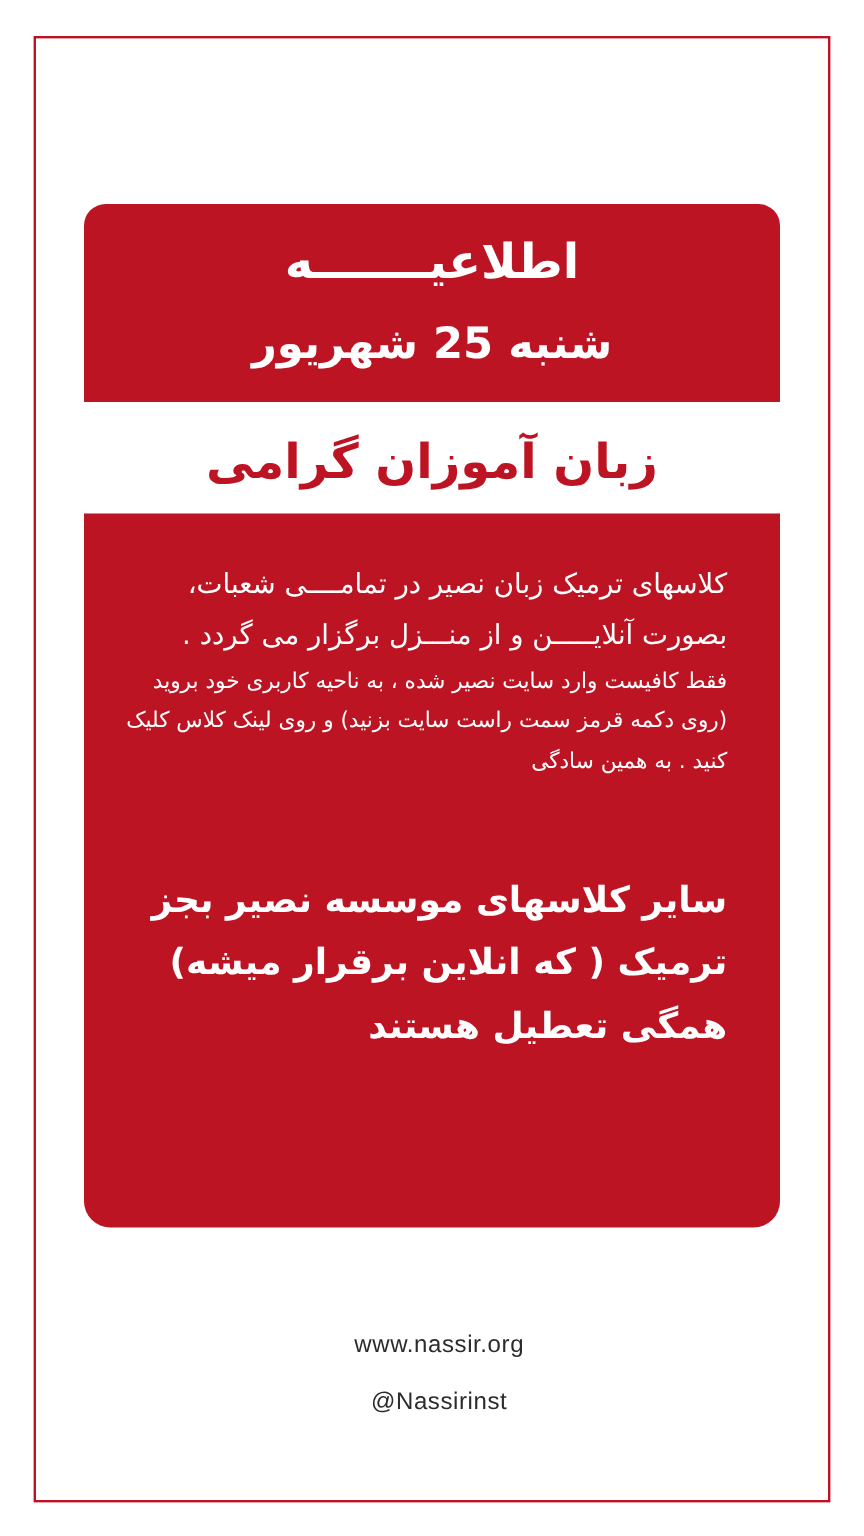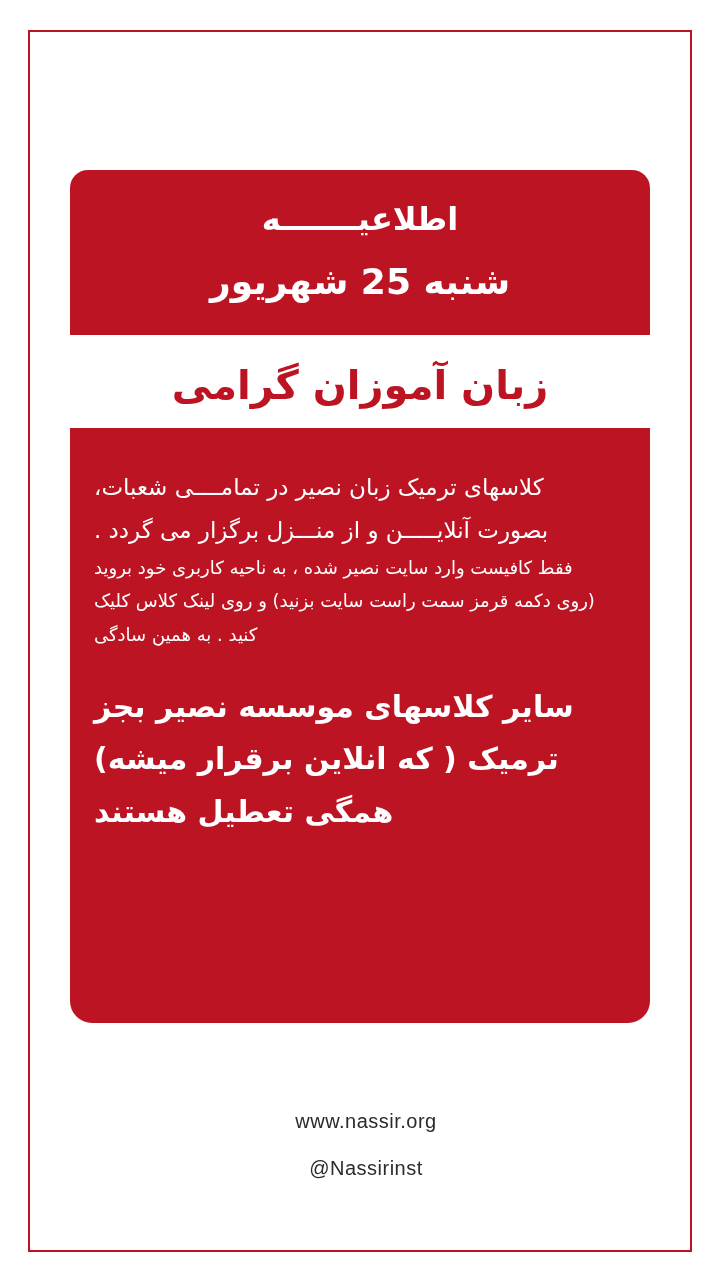--- a/index.html
+++ b/index.html
@@ -114,21 +114,21 @@
     background: #bd1424;
     border-radius: 18px 18px 0 0;
     display: flex;
     flex-direction: column;
     align-items: center;
     justify-content: center;
     color: #ffffff;
     text-align: center;
   }
   #headline-title {
-    font-size: 32px;
+    font-size: 40px;
     font-weight: bold;
     line-height: 1.25;
     letter-spacing: 2px;
   }
   #headline-date {
     font-size: 36px;
     font-weight: bold;
     line-height: 1.3;
     margin-top: 20px;
   }
@@ -151,37 +151,37 @@
   #body-block {
     position: absolute;
     left: 70px;
     top: 428px;
     width: 580px;
     height: 595px;
     background: #bd1424;
     border-radius: 0 0 22px 22px;
     color: #ffffff;
     padding: 38px 44px 30px 24px;
-    text-align: left;
+    text-align: right;
   }
   .body-para {
     font-size: 23px;
     line-height: 1.85;
     font-weight: normal;
   }
   .body-para2 {
     font-size: 18px;
     line-height: 1.85;
     font-weight: normal;
   }
   .body-emph {
     font-size: 30px;
     line-height: 1.75;
     font-weight: bold;
-    margin-top: 30px;
+    margin-top: 74px;
   }
 
   
   #footer {
     position: absolute;
     left: 6px;
     top: 1110px;
     width: 720px;
     text-align: center;
     color: #2b2b2b;

